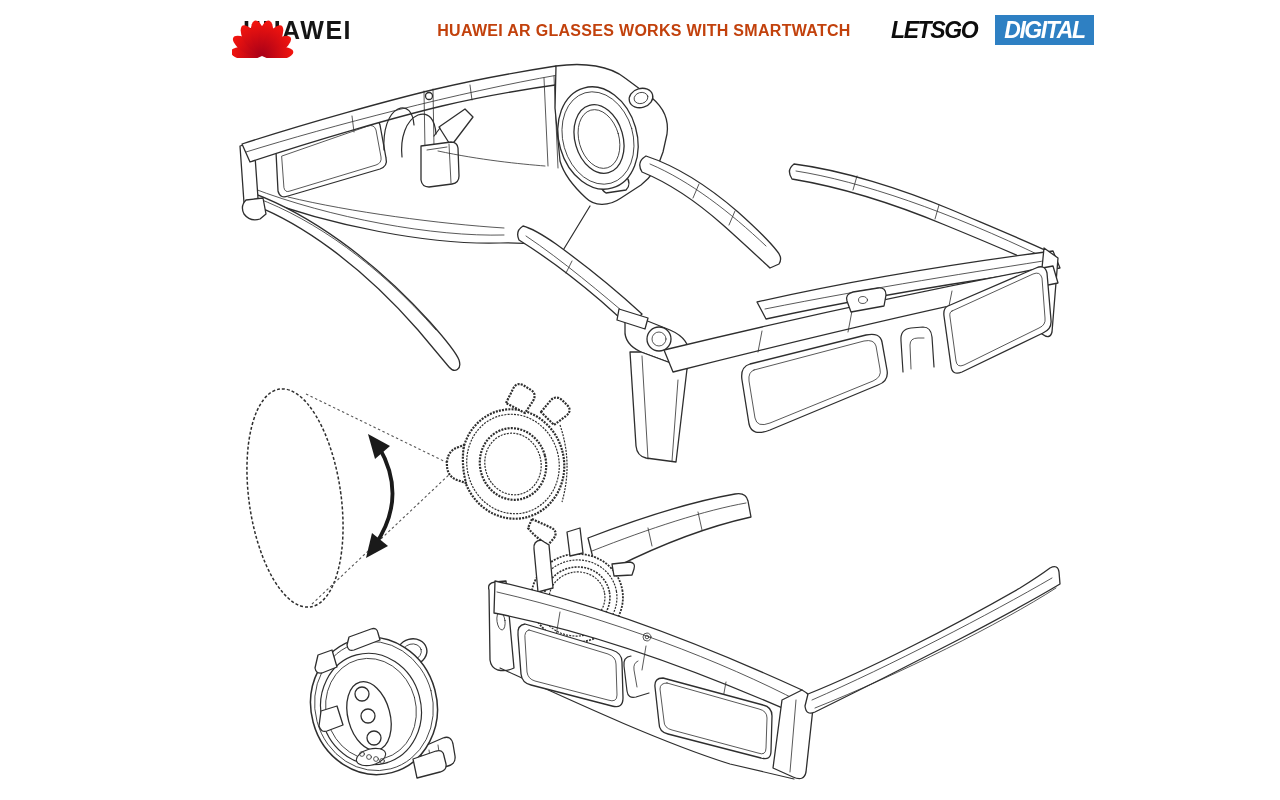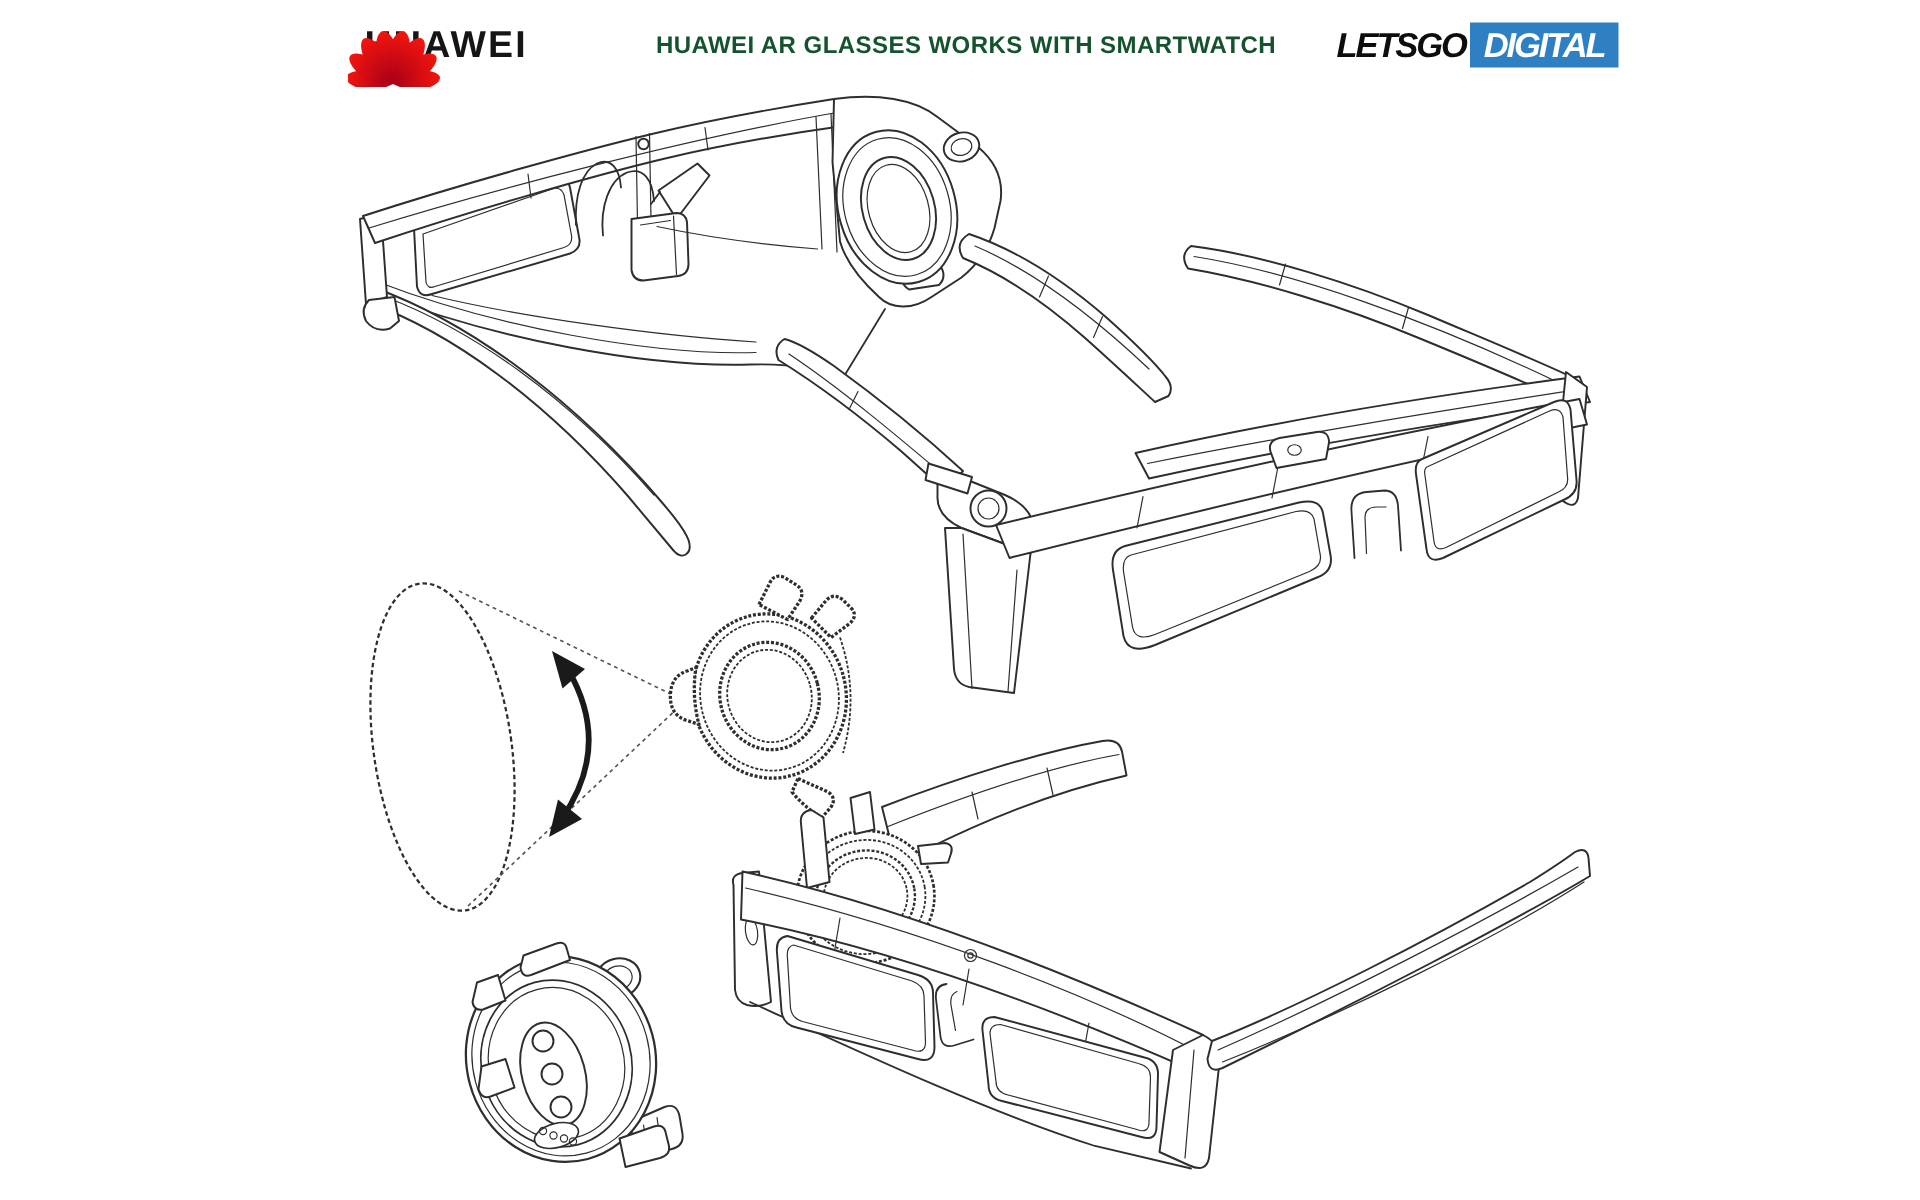--- a/index.html
+++ b/index.html
@@ -2,24 +2,24 @@
 <html style="--page-bg: #ffffff; --ink: #2e2e2e; --accent-blue: #2E80C3; --digital-fg: #ffffff; --letsgo-fg: #0d0d0d;"><head>
 <meta charset="utf-8">
 <style>
   html,body{margin:0;padding:0;background:#fff;width:1280px;height:800px;overflow:hidden;
             font-family:"Liberation Sans", sans-serif;}
   .stage{position:relative;width:1280px;height:800px;background:var(--page-bg,#fff);}
   
   .hdr-huawei{position:absolute;left:232px;top:8px;display:flex;align-items:center;}
   .hw-word{font-weight:bold;font-size:25px;letter-spacing:1.5px;color:#151515;margin-left:11px;margin-top:8px;}
   .hdr-title{position:absolute;left:404px;top:22px;width:480px;text-align:center;
-             font-weight:bold;font-size:16px;letter-spacing:.3px;color:#14532d;white-space:nowrap;}
+             font-weight:bold;font-size:16px;letter-spacing:.3px;color:#c2410c;white-space:nowrap;}
   .hdr-lgd{position:absolute;left:891px;top:15px;display:flex;align-items:center;height:30px;}
   .lgd-letsgo{font-weight:bold;font-style:italic;font-size:23px;letter-spacing:-1.4px;
-              color:var(--letsgo-fg,#0d0d0d);margin-right:3px;}
+              color:var(--letsgo-fg,#0d0d0d);margin-right:18px;}
   .lgd-box{background:var(--accent-blue,#2E80C3);height:30px;display:flex;align-items:center;
            padding:0 9px;}
   .lgd-digital{font-weight:bold;font-style:italic;font-size:23px;letter-spacing:-1.4px;
                color:var(--digital-fg,#ffffff);}
   
   svg{position:absolute;left:0;top:0;}
   .s {fill:#ffffff;stroke:var(--ink,#2e2e2e);stroke-width:1.3;stroke-linejoin:round;}
   .l {fill:none;stroke:var(--ink,#2e2e2e);stroke-width:1.2;stroke-linecap:round;}
   .t {fill:none;stroke:var(--ink,#2e2e2e);stroke-width:.8;stroke-linecap:round;}
   .sk {fill:#ffffff;stroke:var(--ink,#2e2e2e);stroke-width:2.2;stroke-dasharray:2,1.2;stroke-linejoin:round;}

